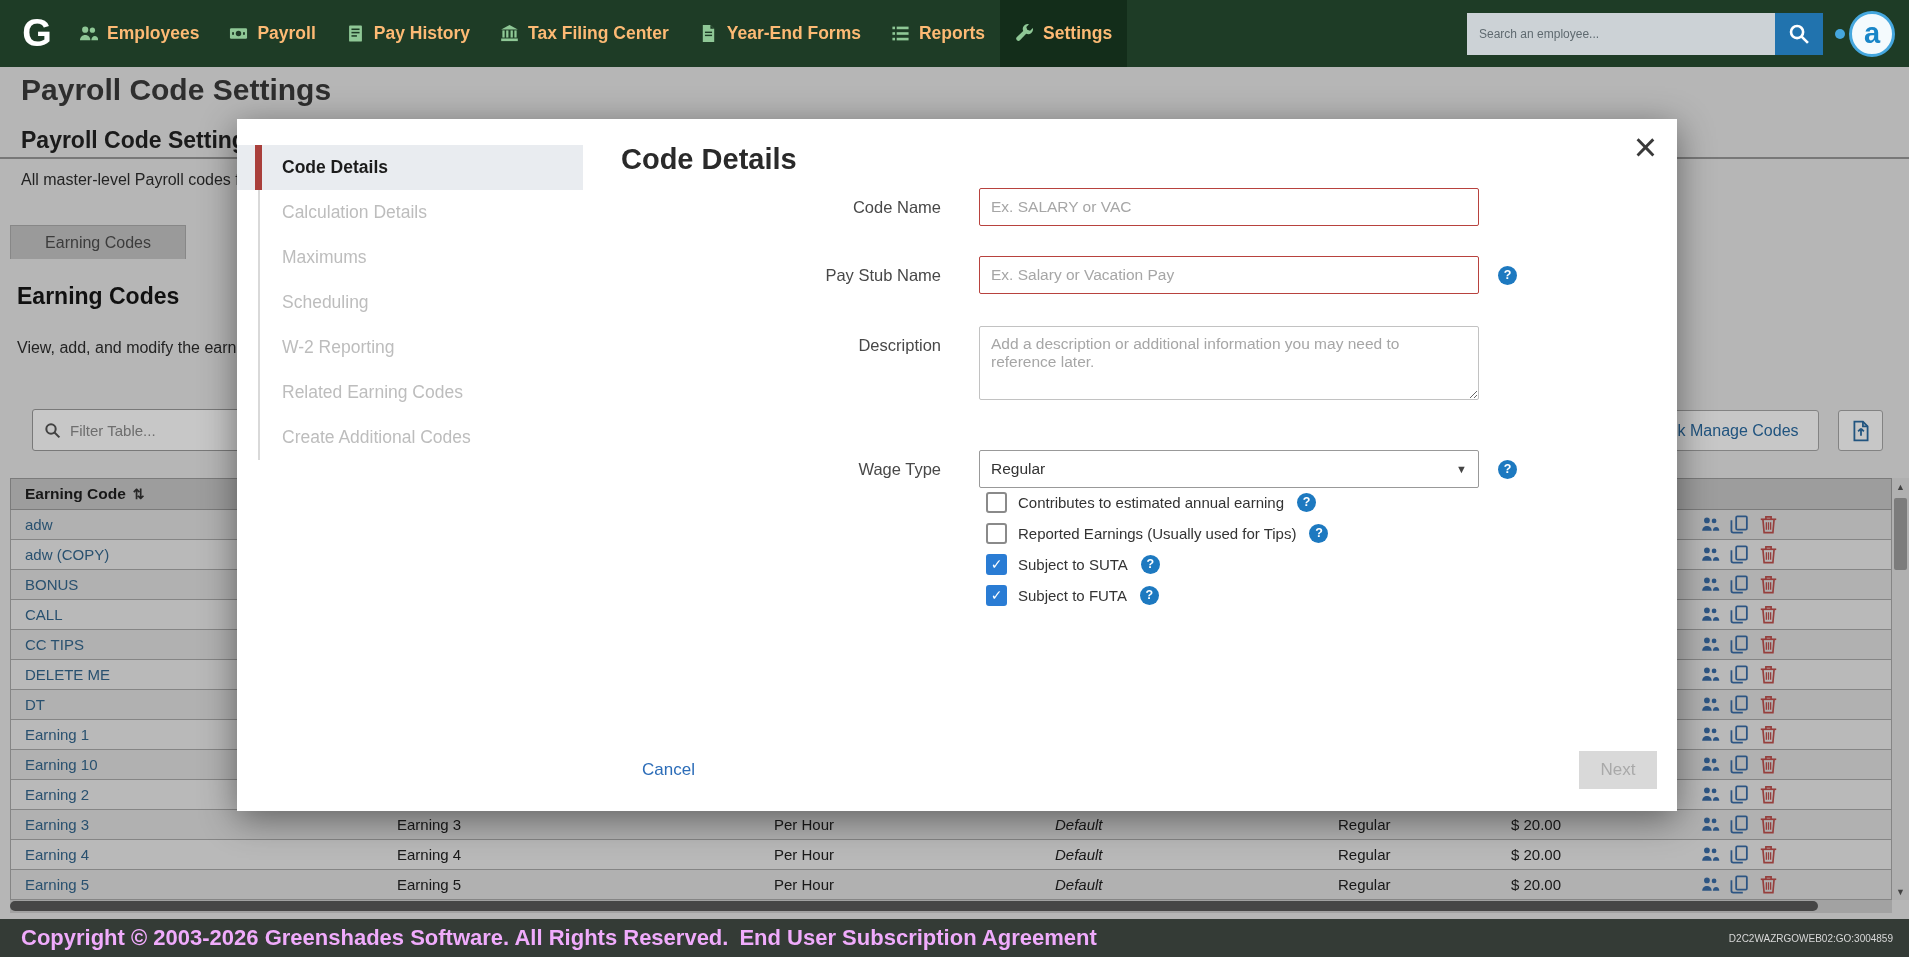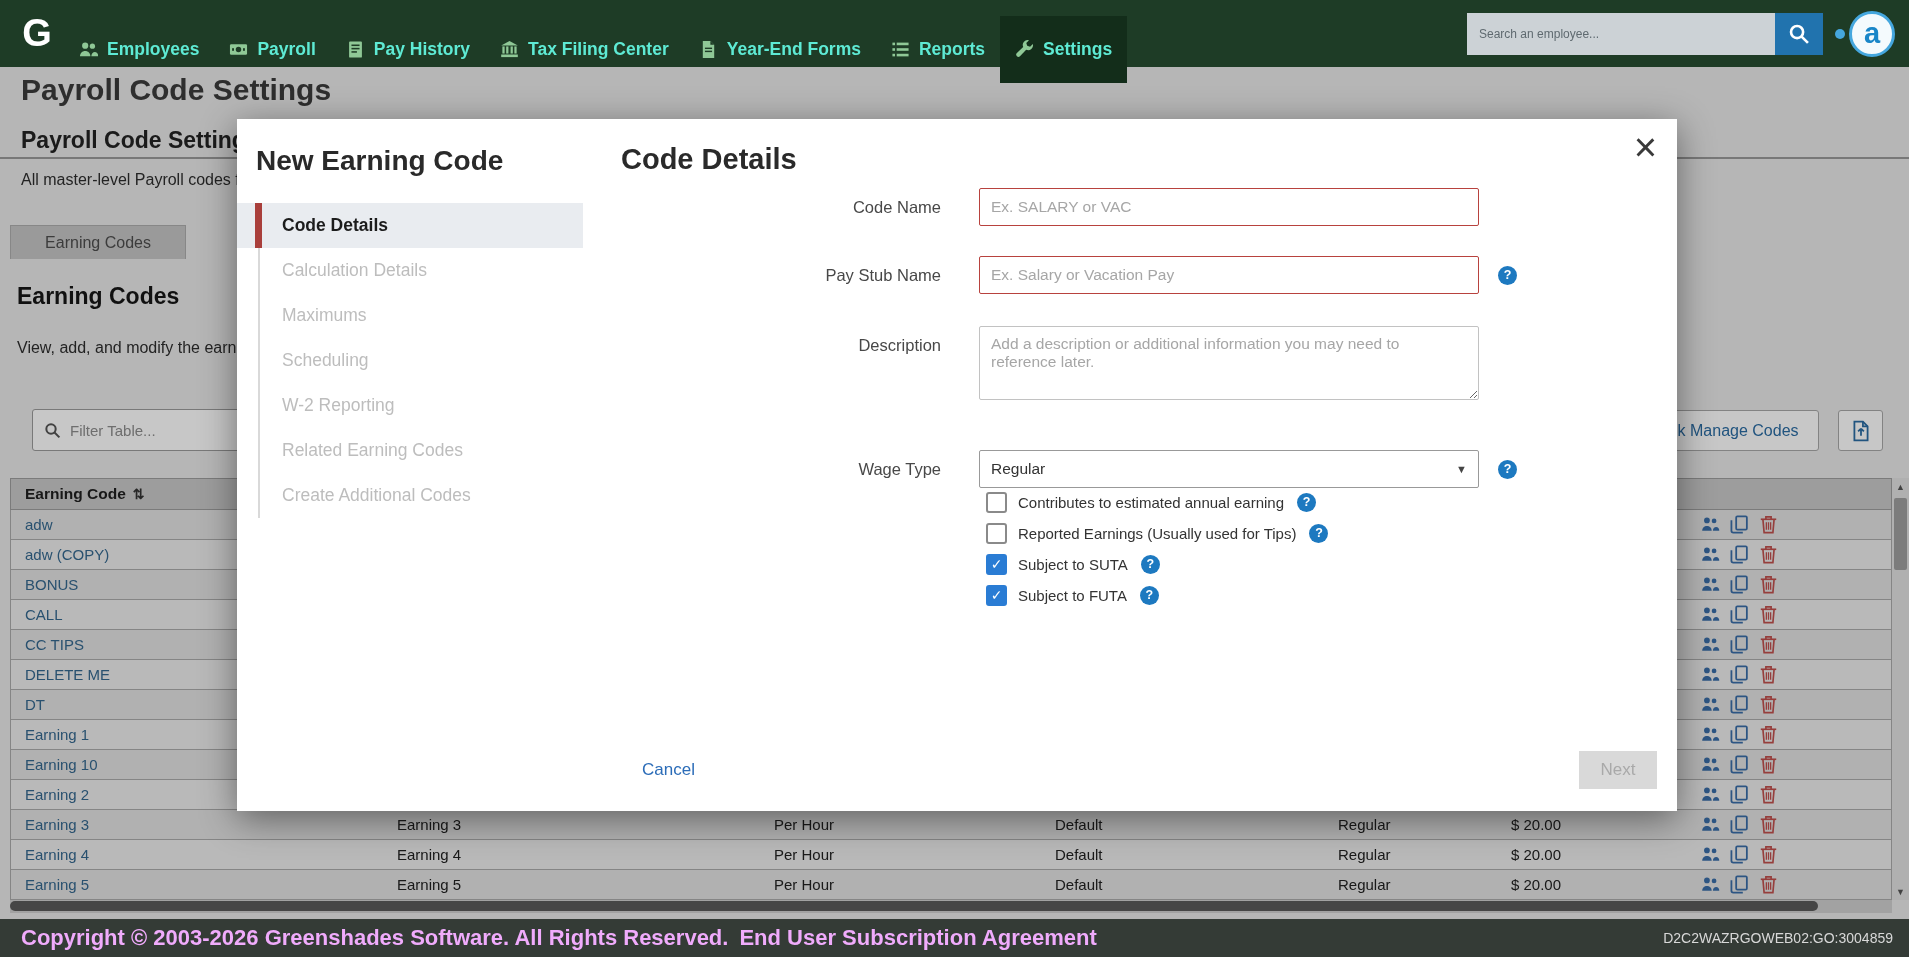--- a/index.html
+++ b/index.html
@@ -3,21 +3,21 @@
 <meta charset="utf-8">
 <style>
   * { margin:0; padding:0; box-sizing:border-box; }
   html,body { width:1909px; height:957px; }
   body { font-family:"Liberation Sans",sans-serif; position:relative; overflow:hidden; background:#e9e9e9; }
 
   
   .topnav { position:absolute; top:0; left:0; right:0; height:67px; background:#1e3c26; display:flex; align-items:center; z-index:50; }
   .logo-g { width:54px; text-align:center; color:#fff; font-size:38px; font-weight:bold; margin-left:10px; cursor:pointer; }
   .nav-items { display:flex; height:100%; }
-  .nav-item { display:flex; align-items:center; gap:9px; padding:0 15px; height:100%; color:#5eead4; font-size:17.5px; font-weight:bold; cursor:pointer; white-space:nowrap;margin-top:16px; }
+  .nav-item { display:flex; align-items:center; gap:9px; padding:0 15px; height:100%; color:#fdba74; font-size:17.5px; font-weight:bold; cursor:pointer; white-space:nowrap; }
   .nav-item.active { background:#132d1a; }
   .svg { display:inline-flex; width:18px; height:18px; }
   .svg svg { width:100%; height:100%; fill:currentColor; }
   .nav-item .svg { color:#8fc896; width:19px; height:19px; }
   .nav-spacer { flex:1; }
   .nav-search { display:flex; height:42px; margin-right:12px; }
   .nav-search input { width:308px; height:42px; border:none; background:#ccd2d6; padding:0 12px; font-size:12px; color:#4c1d95; font-family:inherit; outline:none; }
   .nav-search input::placeholder { color:#5f6a70; }
   .nav-search button { width:48px; background:#2173ae; border:none; color:#fff; cursor:pointer; display:flex; align-items:center; justify-content:center; }
   .nav-search button .svg { width:22px; height:22px; }
@@ -43,21 +43,21 @@
   
   .table { position:absolute; top:478px; left:10px; width:1882px; }
   .thead { height:32px; background:#c9c9c9; border:1px solid #9e9e9e; display:flex; align-items:center; padding-left:14px; font-size:15.5px; font-weight:bold; color:#1f1f1f; gap:7px; cursor:pointer; }
   .sort-icon { font-size:14px; color:#333; }
   .trow { height:30px; display:flex; align-items:center; border-bottom:1px solid #ababab; border-left:1px solid #ababab; border-right:1px solid #ababab; position:relative; font-size:15px; color:#222; }
   .trow.odd { background:#e3e3e3; }
   .trow.even { background:#eeeeee; }
   .cell-code { position:absolute; left:14px; color:#35688f; cursor:pointer; }
   .cell-name { position:absolute; left:386px; }
   .cell-per { position:absolute; left:763px; }
-  .cell-schedule { position:absolute; left:1044px; }
+  .cell-schedule { position:absolute; left:1044px;font-style:italic; }
   .cell-wage { position:absolute; left:1327px; }
   .cell-amount { position:absolute; left:1430px; width:120px; text-align:right; }
   .row-actions { position:absolute; left:1690px; display:flex; gap:10px; }
   .row-actions .icon { width:19px; height:19px; color:#3a6ea8; cursor:pointer; display:inline-flex; }
   .row-actions .icon svg { width:100%; height:100%; fill:currentColor; }
   .row-actions .icon.trash { color:#c0504d; }
 
   
   .vscroll { position:absolute; top:478px; left:1892px; width:17px; height:422px; background:#e2e2e2; }
   .vscroll .arrow { position:absolute; left:0; width:17px; height:17px; font-size:9px; color:#555; display:flex; align-items:center; justify-content:center; cursor:pointer; }
@@ -100,21 +100,21 @@
   .checkbox.checked { background:#2a7cd4; border-color:#2a7cd4; color:#fff; display:flex; align-items:center; justify-content:center; font-size:14px; }
   .check-label { font-size:15px; color:#333; }
   .check-row .help { margin-left:2px; }
   .m-cancel { position:absolute; top:641px; left:41px; font-size:17px; color:#2b6cb8; cursor:pointer; }
   .m-next { position:absolute; top:632px; right:20px; width:78px; height:38px; background:#d9d9d9; border:none; color:#a9a9a9; font-size:17px; font-family:inherit; }
 
   
   .footer { position:absolute; left:0; right:0; top:919px; height:38px; background:#343b36; display:flex; align-items:center; z-index:50; }
   .footer-text { margin-left:21px; font-size:22px; color:#f0abfc;font-weight:bold; }
   .footer-link { margin-left:11px; cursor:pointer; }
-  .footer-id { margin-left:auto; margin-right:16px; font-size:14px; color:#d8d8d8; }
+  .footer-id { margin-left:auto; margin-right:16px; font-size:10px; color:#d8d8d8; }
 </style>
 </head>
 <body>
 
 <nav class="topnav">
   <div class="logo-g">G</div>
   <div class="nav-items">
       <div class="nav-item">
     <span class="svg">
           <svg viewBox="0 0 16 16">
@@ -671,21 +671,20 @@
   </div>
   <div class="hscroll">
     <div class="thumb"></div>
   </div>
 </main>
 
 <div class="dim"></div>
 
 <section class="modal">
   <aside class="m-side">
-    <h2 class="m-title">New Earning Code</h2>
     <div class="m-nav">
         <div class="m-nav-item active">
     <span>Code Details</span>
   </div>
         <div class="m-nav-item">
     <span>Calculation Details</span>
   </div>
         <div class="m-nav-item">
     <span>Maximums</span>
   </div>

